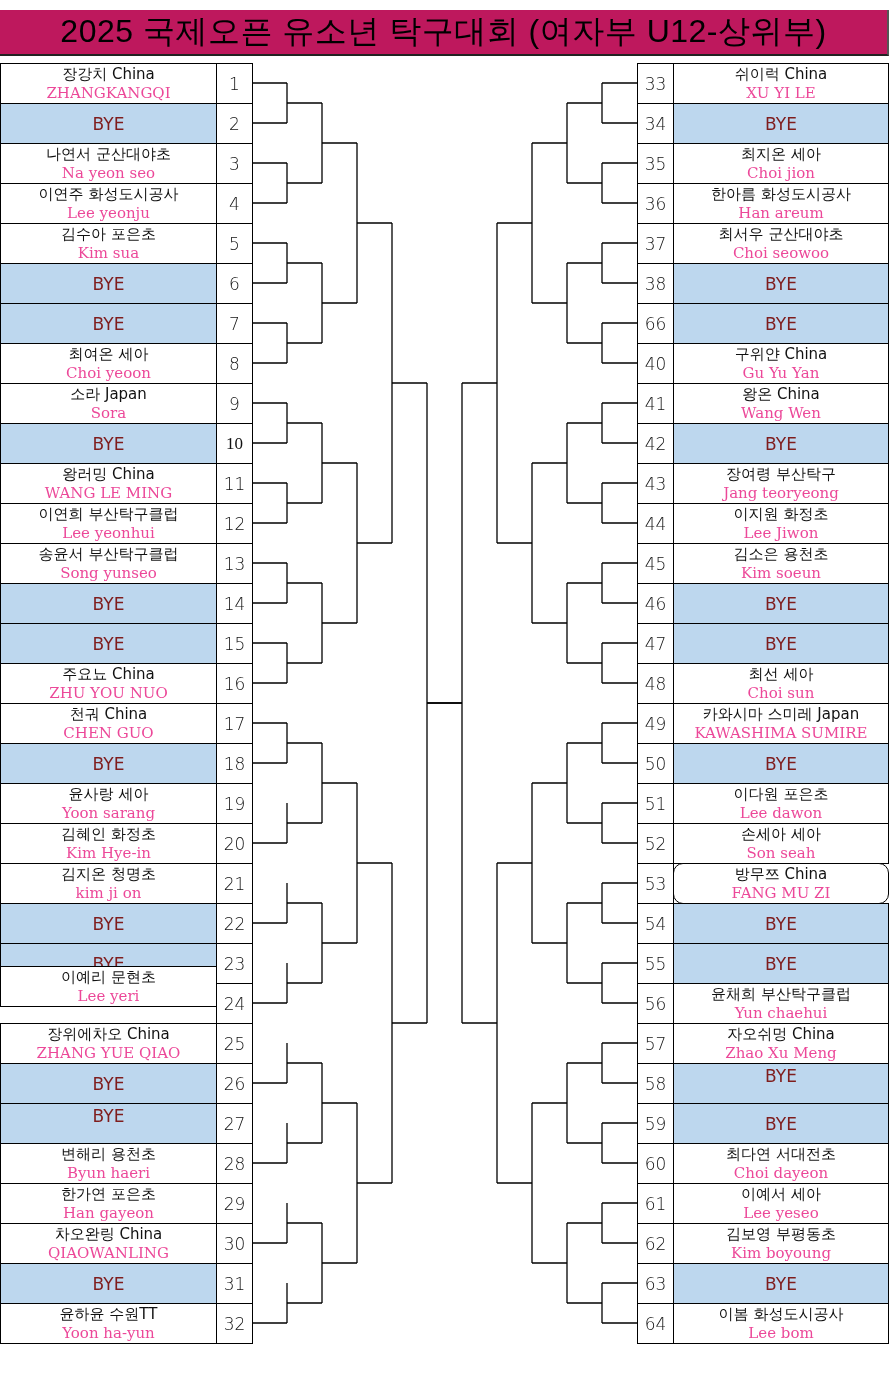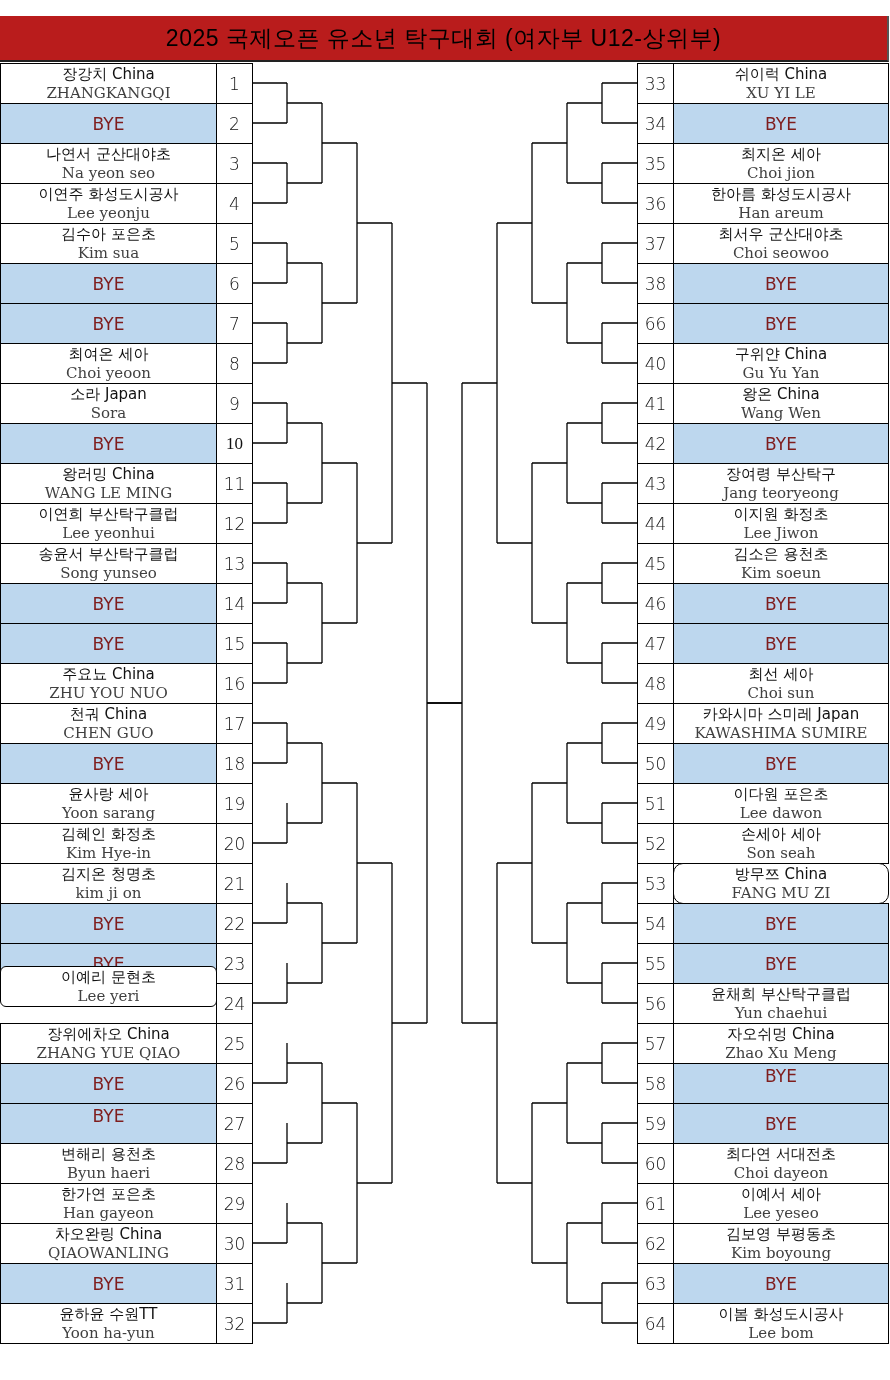--- a/index.html
+++ b/index.html
@@ -1,31 +1,31 @@
 <!DOCTYPE html>
 <html><head>
 <meta charset="utf-8">
 <style>
   html, body { margin: 0; padding: 0; background: #ffffff; }
   body { width: 890px; height: 1380px; position: relative; overflow: hidden; font-family: "DejaVu Sans", sans-serif; }
   .title-bar {
-    position: absolute; left: 0; top: 16px; width: 887px; height: 44px;
-    background: #b91c1c; border-right: 2px solid #555; border-bottom: 2px solid #222;
+    position: absolute; left: 0; top: 10px; width: 887px; height: 44px;
+    background: #be185d; border-right: 2px solid #555; border-bottom: 2px solid #222;
     display: flex; align-items: center; justify-content: center;
-    font-family: "Liberation Sans", sans-serif; font-size: 23px; color: #000; letter-spacing: 0.5px;
+    font-family: "Liberation Sans", sans-serif; font-size: 32px; color: #000; letter-spacing: 0.5px;
   }
   .cell {
     position: absolute; box-sizing: border-box; border: 1px solid #000; background: #fff;
     display: flex; flex-direction: column; align-items: center; justify-content: center; overflow: hidden;
   }
   .cell.bye { background: #bdd7ee; }
   .name-cell { height: 41px; }
   .num-cell { height: 41px; font-family: "DejaVu Sans", sans-serif; font-size: 17px; font-weight: 300; color: #111; }
   .line1 { font-family: "DejaVu Sans", sans-serif; font-size: 15px; line-height: 19px; white-space: nowrap; color: #111; }
-  .line2 { font-family: "DejaVu Serif", serif; font-size: 15px; line-height: 19px; white-space: nowrap; color: #404040; }
+  .line2 { font-family: "DejaVu Serif", serif; font-size: 15px; line-height: 19px; white-space: nowrap; color: #ec4899; }
   .bye-label { font-family: "DejaVu Sans", sans-serif; font-size: 17px; color: #7f1d1d; }
   .bye-top { justify-content: flex-start; padding-top: 2px; }
   svg.bracket { position: absolute; left: 0; top: 0; }
 </style>
 </head>
 <body>
 
 <div class="title-bar">2025 국제오픈 유소년 탁구대회 (여자부 U12-상위부)</div>
 
 <div id="left-col">
@@ -128,21 +128,21 @@
     </div>
     <div class="cell num-cell" style="left: 216px; top: 863px; width: 37px;">21</div>
     <div class="cell name-cell bye" style="left: 0px; top: 903px; width: 217px;">
       <span class="bye-label">BYE</span>
     </div>
     <div class="cell num-cell" style="left: 216px; top: 903px; width: 37px;">22</div>
     <div class="cell name-cell bye" style="left: 0px; top: 943px; width: 217px;">
       <span class="bye-label">BYE</span>
     </div>
     <div class="cell num-cell" style="left: 216px; top: 943px; width: 37px;">23</div>
-    <div class="cell name-cell" style="left: 0px; top: 966px; width: 217px; border-radius: 6px;">
+    <div class="cell name-cell" style="left: 0px; top: 966px; width: 217px;">
       <span class="line1">이예리 문현초</span>
       <span class="line2">Lee yeri</span>
     </div>
     <div class="cell num-cell" style="left: 216px; top: 983px; width: 37px;">24</div>
     <div class="cell name-cell" style="left: 0px; top: 1023px; width: 217px;">
       <span class="line1">장위에차오 China</span>
       <span class="line2">ZHANG YUE QIAO</span>
     </div>
     <div class="cell num-cell" style="left: 216px; top: 1023px; width: 37px;">25</div>
     <div class="cell name-cell bye" style="left: 0px; top: 1063px; width: 217px;">

